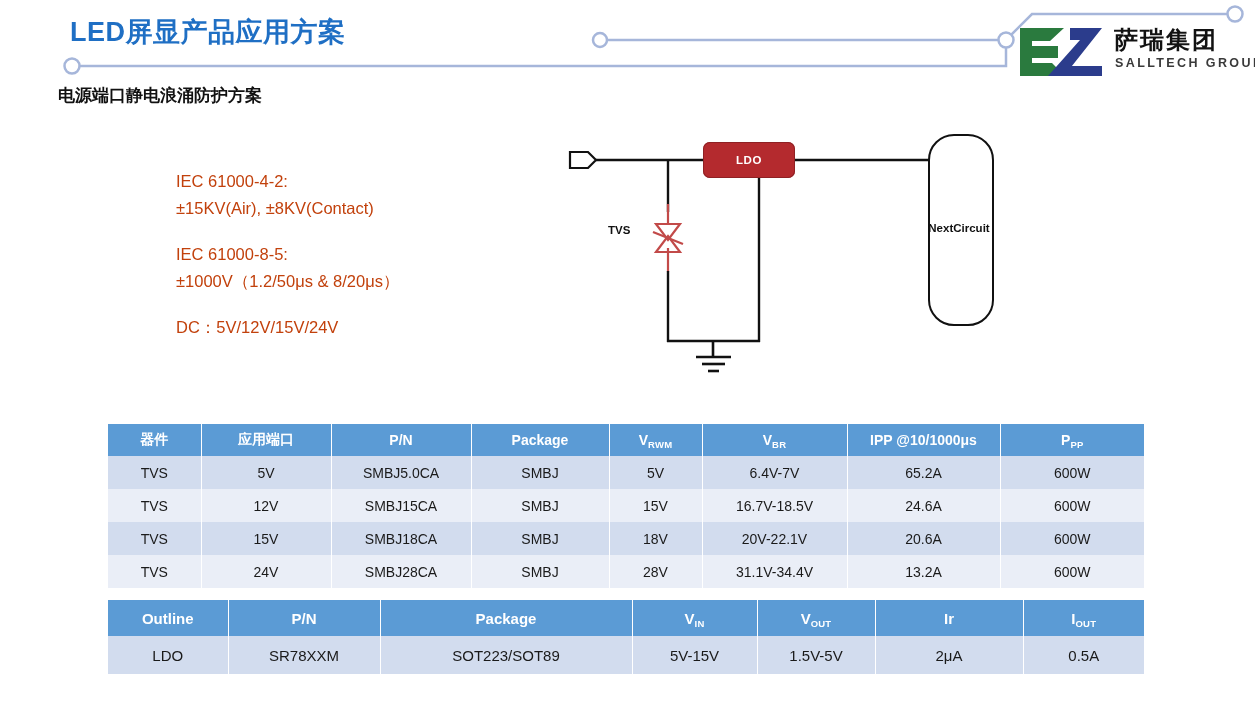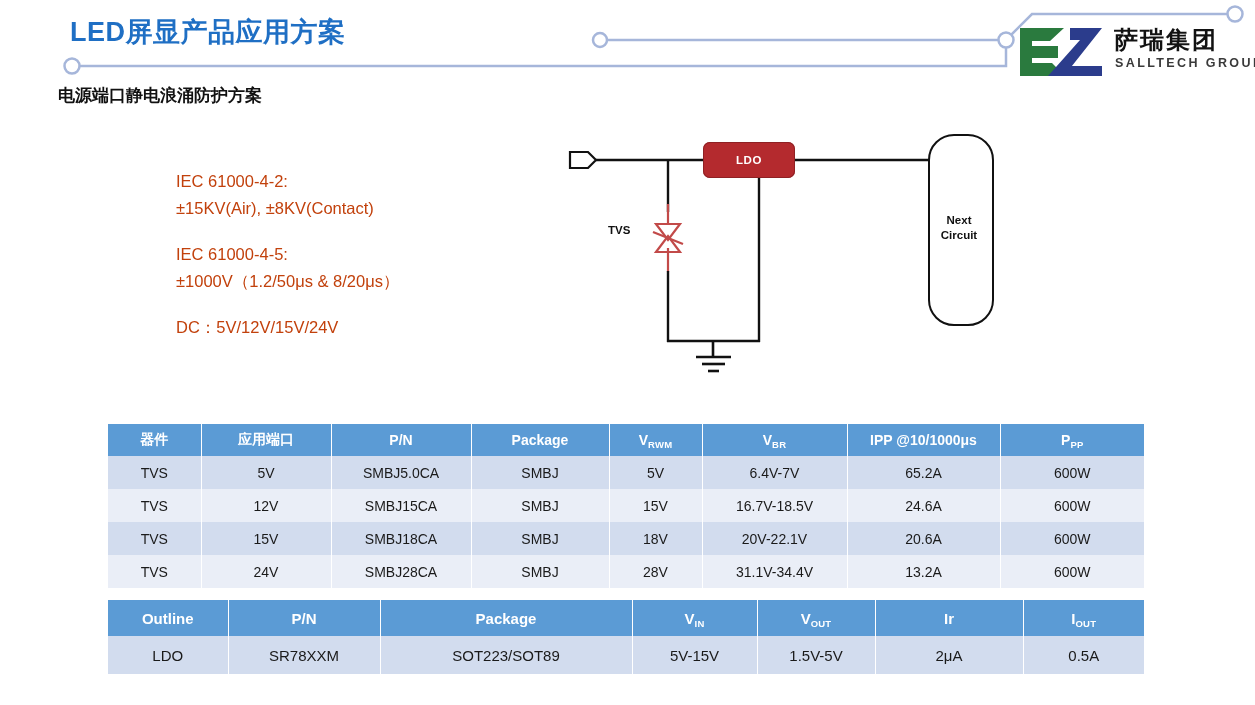--- a/index.html
+++ b/index.html
@@ -57,21 +57,21 @@
     position:absolute;left:0;top:0;width:92px;height:36px;
     display:flex;align-items:center;justify-content:center;
     color:#ffffff;font-size:11.5px;font-weight:bold;letter-spacing:.6px;
   }
   .next-box{
     position:absolute;left:378px;top:6px;width:62px;height:188px;
     border:2.5px solid #111;border-radius:26px;background:#fff;
   }
   .next-label{
     position:absolute;left:378px;top:6px;width:62px;height:188px;
-    display:flex;flex-direction:column;align-items:center;justify-content:center;
+    display:flex;flex-direction:row;align-items:center;justify-content:center;
     font-size:11.5px;font-weight:bold;color:#111;line-height:15px;text-align:center;
   }
   .tvs-label{
     position:absolute;left:58px;top:96px;
     font-size:11.5px;font-weight:bold;color:#111;
   }
 
   
   table{border-collapse:collapse;position:absolute;table-layout:fixed;}
   .tbl1{left:108px;top:424px;width:1036px;}
@@ -124,21 +124,21 @@
       <polygon points="44,40 84,40 84,50 35,50" fill="#2B3C8C"></polygon>
     </svg>
     <div class="logo-cn">萨瑞集团</div>
     <div class="logo-en">SALLTECH GROUP</div>
   </div>
 
   <div class="spec">
     <div>IEC 61000-4-2:</div>
     <div>±15KV(Air), ±8KV(Contact)</div>
     <span class="gap"></span>
-    <div>IEC 61000-4-5:</div>
+    <div>IEC 61000-8-5:</div>
     <div>±1000V（1.2/50μs &amp; 8/20μs）</div>
     <span class="gap"></span>
     <div>DC：5V/12V/15V/24V</div>
   </div>
 
   <div class="circuit">
     <svg width="470" height="265" viewBox="0 0 470 265">
 
       <polygon points="20,24 38,24 46,32 38,40 20,40" fill="#ffffff" stroke="#111" stroke-width="2.2"></polygon>
 

